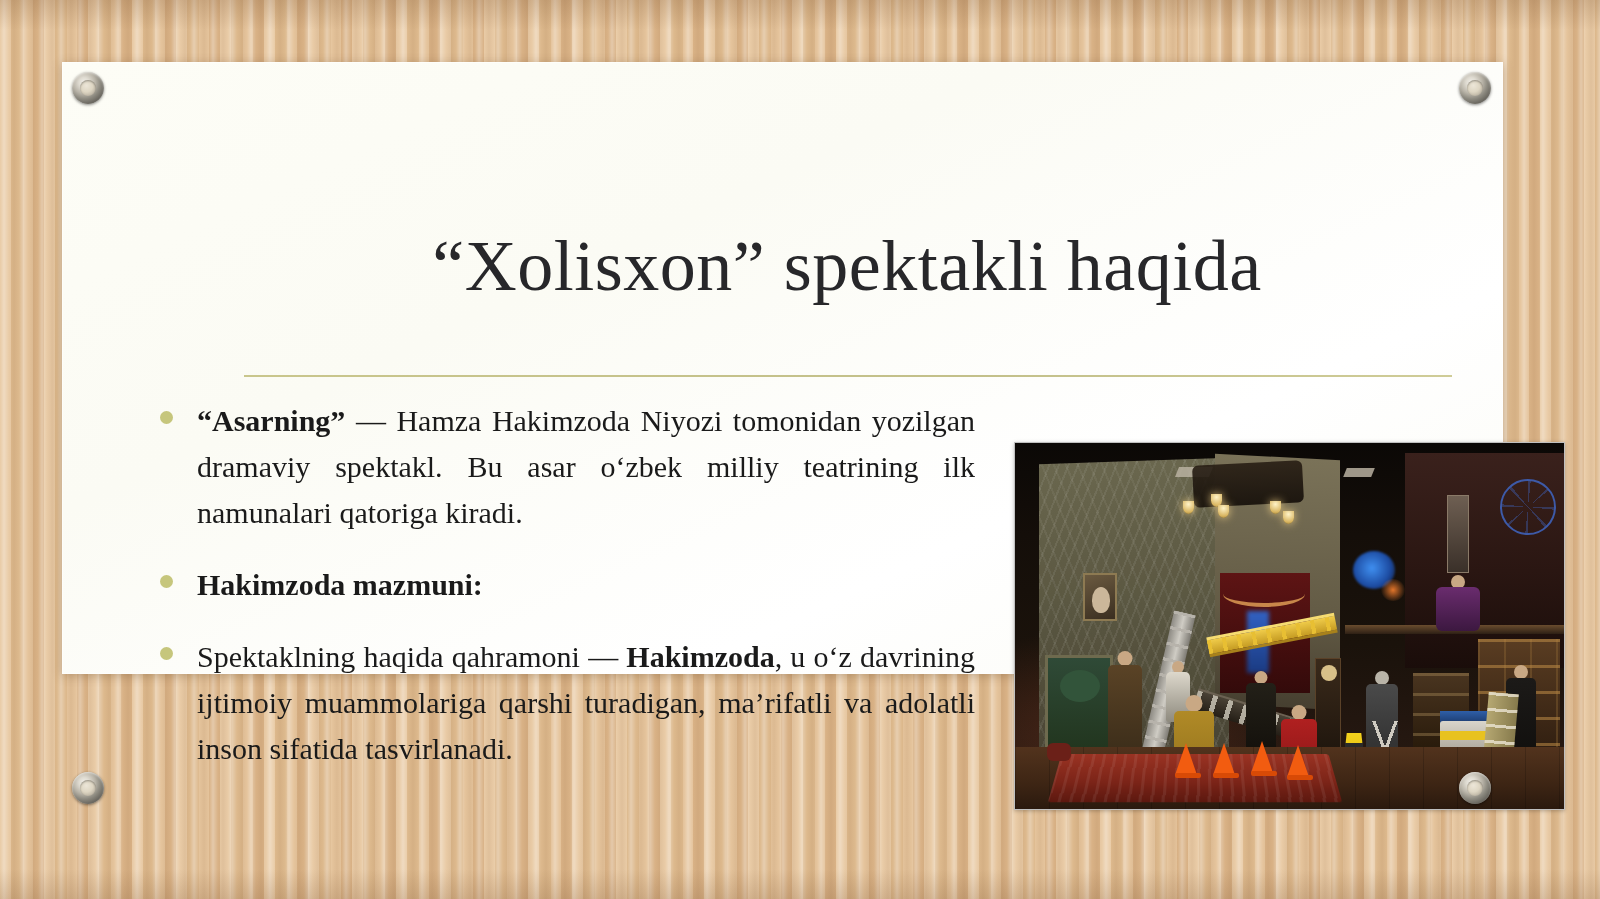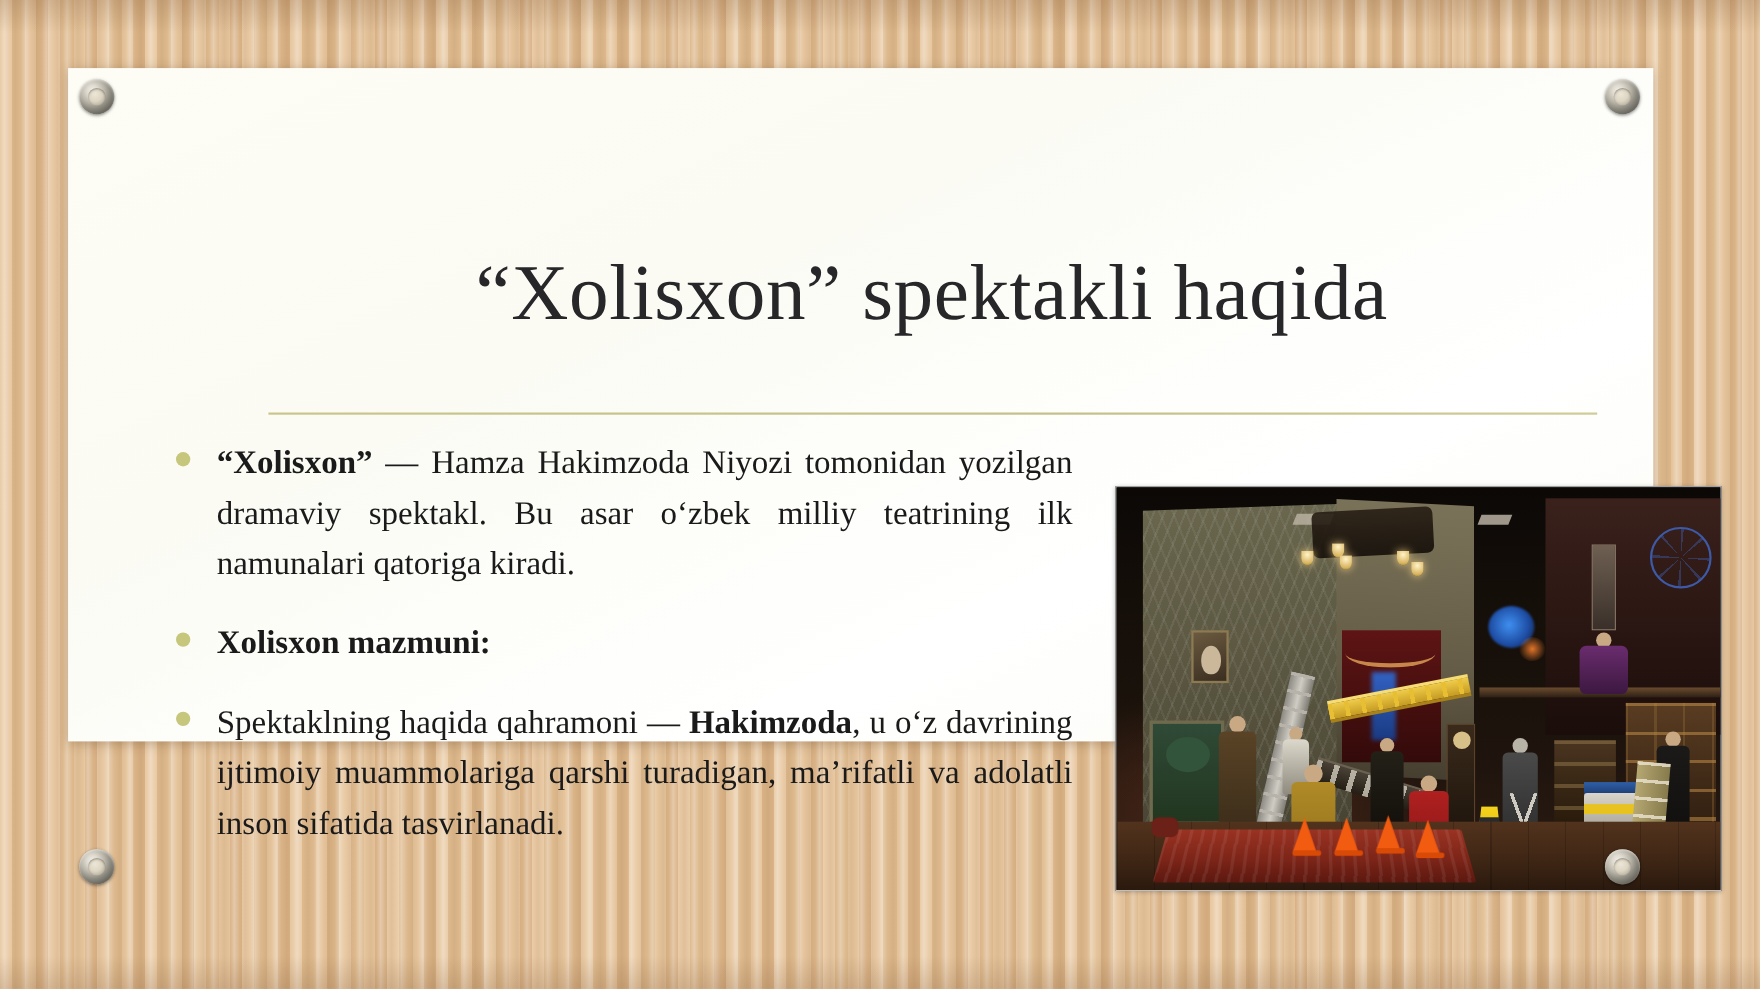--- a/index.html
+++ b/index.html
@@ -461,28 +461,28 @@
 
 <div class="slide">
 
   <div class="title">“Xolisxon” spektakli haqida</div>
   <div class="title-rule"></div>
 
   <div class="body-col">
 
     <div class="bullet-row">
       <span class="bullet-dot"></span>
-      <div class="bullet-text"><b>“Xolisxon”</b><span> — Hamza Hakimzoda Niyozi tomonidan yozilgan dramaviy spektakl. Bu asar o‘zbek milliy teatrining ilk namunalari qatoriga kiradi.</span></div>
+      <div class="bullet-text"><b>“Asarning”</b><span> — Hamza Hakimzoda Niyozi tomonidan yozilgan dramaviy spektakl. Bu asar o‘zbek milliy teatrining ilk namunalari qatoriga kiradi.</span></div>
     </div>
 
     <div class="gap-sm"></div>
 
     <div class="bullet-row">
       <span class="bullet-dot"></span>
-      <div class="bullet-text"><b>Xolisxon mazmuni:</b></div>
+      <div class="bullet-text"><b>Hakimzoda mazmuni:</b></div>
     </div>
 
     <div class="gap-sm"></div>
 
     <div class="bullet-row">
       <span class="bullet-dot"></span>
       <div class="bullet-text"><span>Spektaklning haqida qahramoni — </span><b>Hakimzoda</b><span>, u o‘z davrining ijtimoiy muammolariga qarshi turadigan, ma’rifatli va adolatli inson sifatida tasvirlanadi.</span></div>
     </div>
 
   </div>

